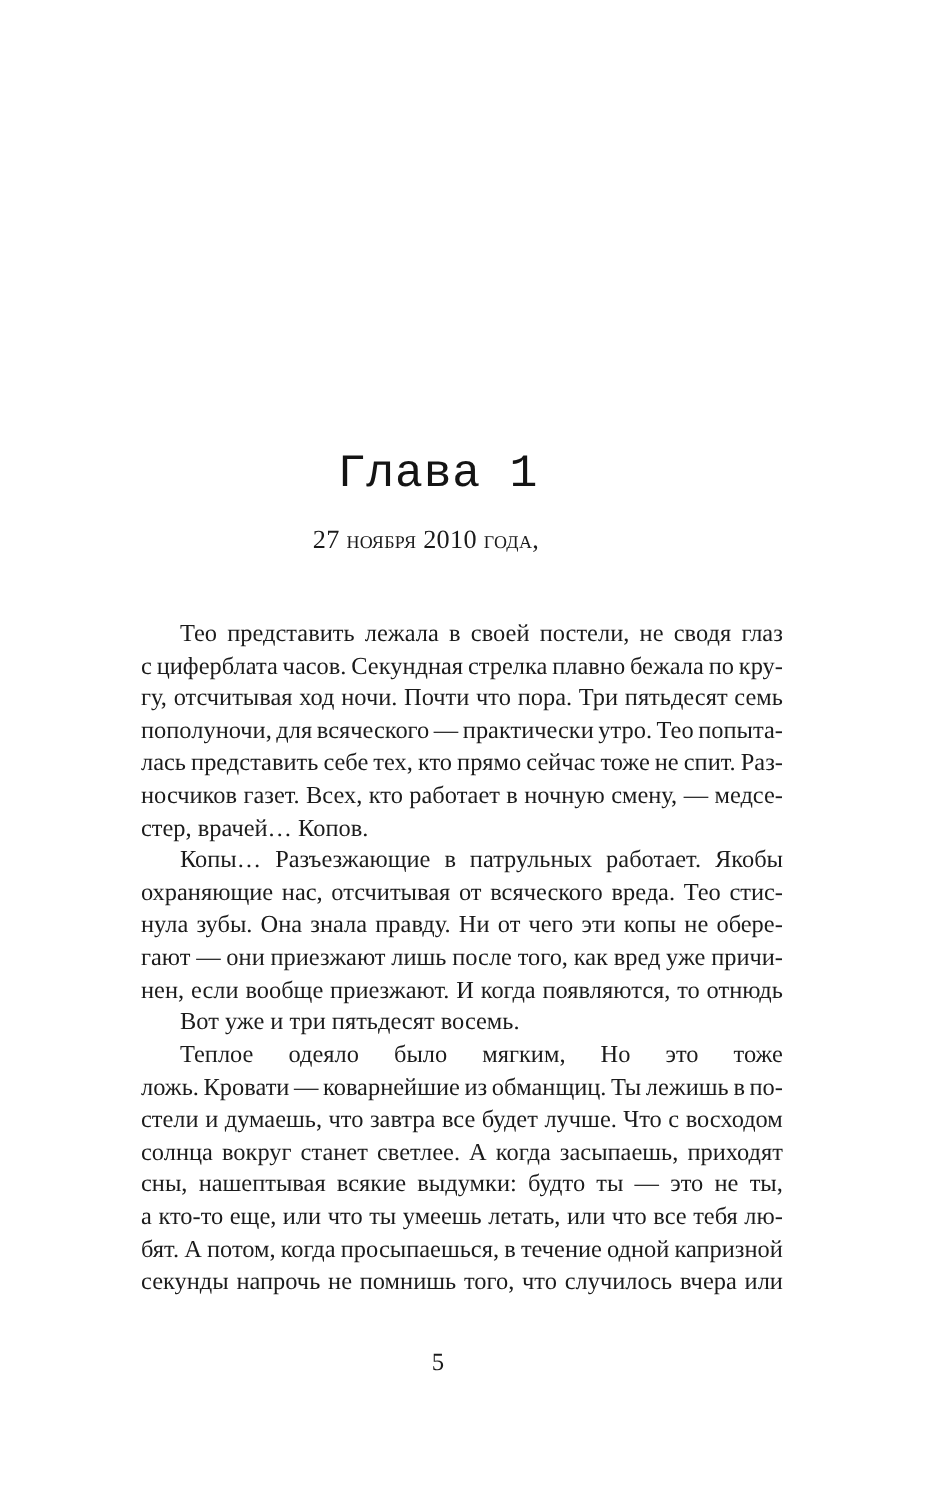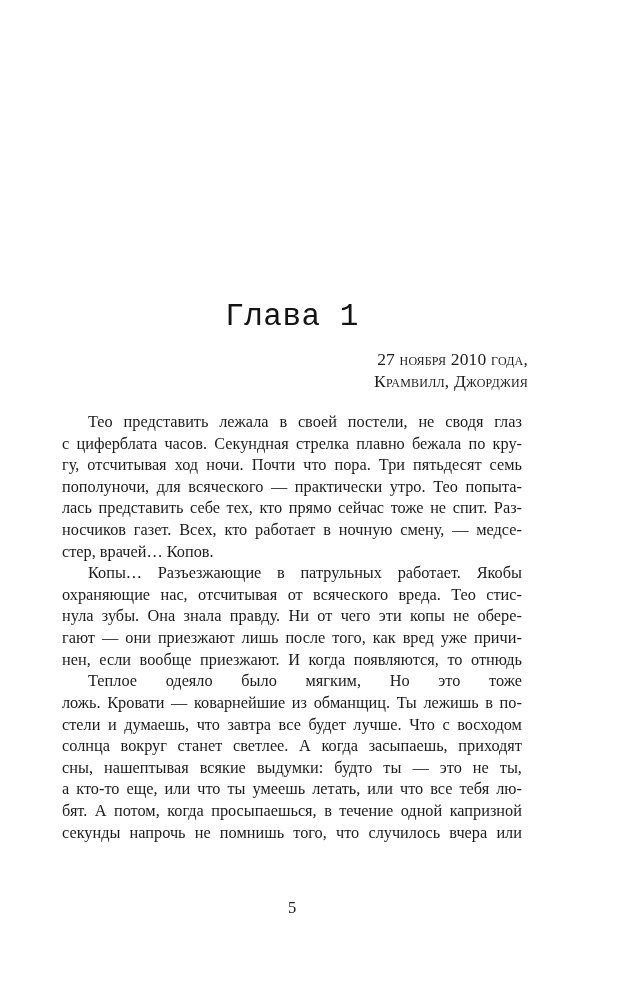--- a/index.html
+++ b/index.html
@@ -26,43 +26,44 @@
     text-align: center;
     font-family: "Liberation Mono", monospace;
     font-size: 31px;
     line-height: 40px;
     font-weight: 400;
     color: #141414;
     letter-spacing: 0.5px;
   }
   .dateline {
     position: absolute;
-    left: 68px;
+    left: 54px;
     top: 349px;
     width: 460px;
-    text-align: right;
+    text-align: center;
     font-size: 17.5px;
     line-height: 21.5px;
     font-variant: small-caps;
     letter-spacing: 0.2px;
     color: #1b1b1b;
   }
   .body-text {
     position: absolute;
     left: 62px;
     top: 411px;
     width: 460px;
     font-size: 16.3px;
     color: #1b1b1b;
   }
   .line {
     height: 21.62px;
     line-height: 21.62px;
     white-space: nowrap;
     overflow: visible;
+    margin-left: 32px;
   }
   .line.just {
     display: flex;
     justify-content: space-between;
   }
   .line.indent { padding-left: 26px; }
   .page-number {
     position: absolute;
     left: 62px;
     top: 897px;
@@ -75,21 +76,20 @@
 </style>
 </head>
 <body>
 
 <div class="page">
 
   <div class="chapter-title">Глава 1</div>
 
   <div class="dateline">
     <div>27 ноября 2010 года,</div>
-    <div>Крамвилл, Джорджия</div>
   </div>
 
   <div class="body-text">
       <div class="line just indent">
         <span>Тео</span>
         <span>представить</span>
         <span>лежала</span>
         <span>в</span>
         <span>своей</span>
         <span>постели,</span>
@@ -205,20 +205,21 @@
         <span>нен,</span>
         <span>если</span>
         <span>вообще</span>
         <span>приезжают.</span>
         <span>И</span>
         <span>когда</span>
         <span>появляются,</span>
         <span>то</span>
         <span>отнюдь</span>
       </div>
+      <div class="line indent">Вот уже и три пятьдесят восемь.</div>
       <div class="line just indent">
         <span>Теплое</span>
         <span>одеяло</span>
         <span>было</span>
         <span>мягким,</span>
         <span>Но</span>
         <span>это</span>
         <span>тоже</span>
       </div>
       <div class="line just">

